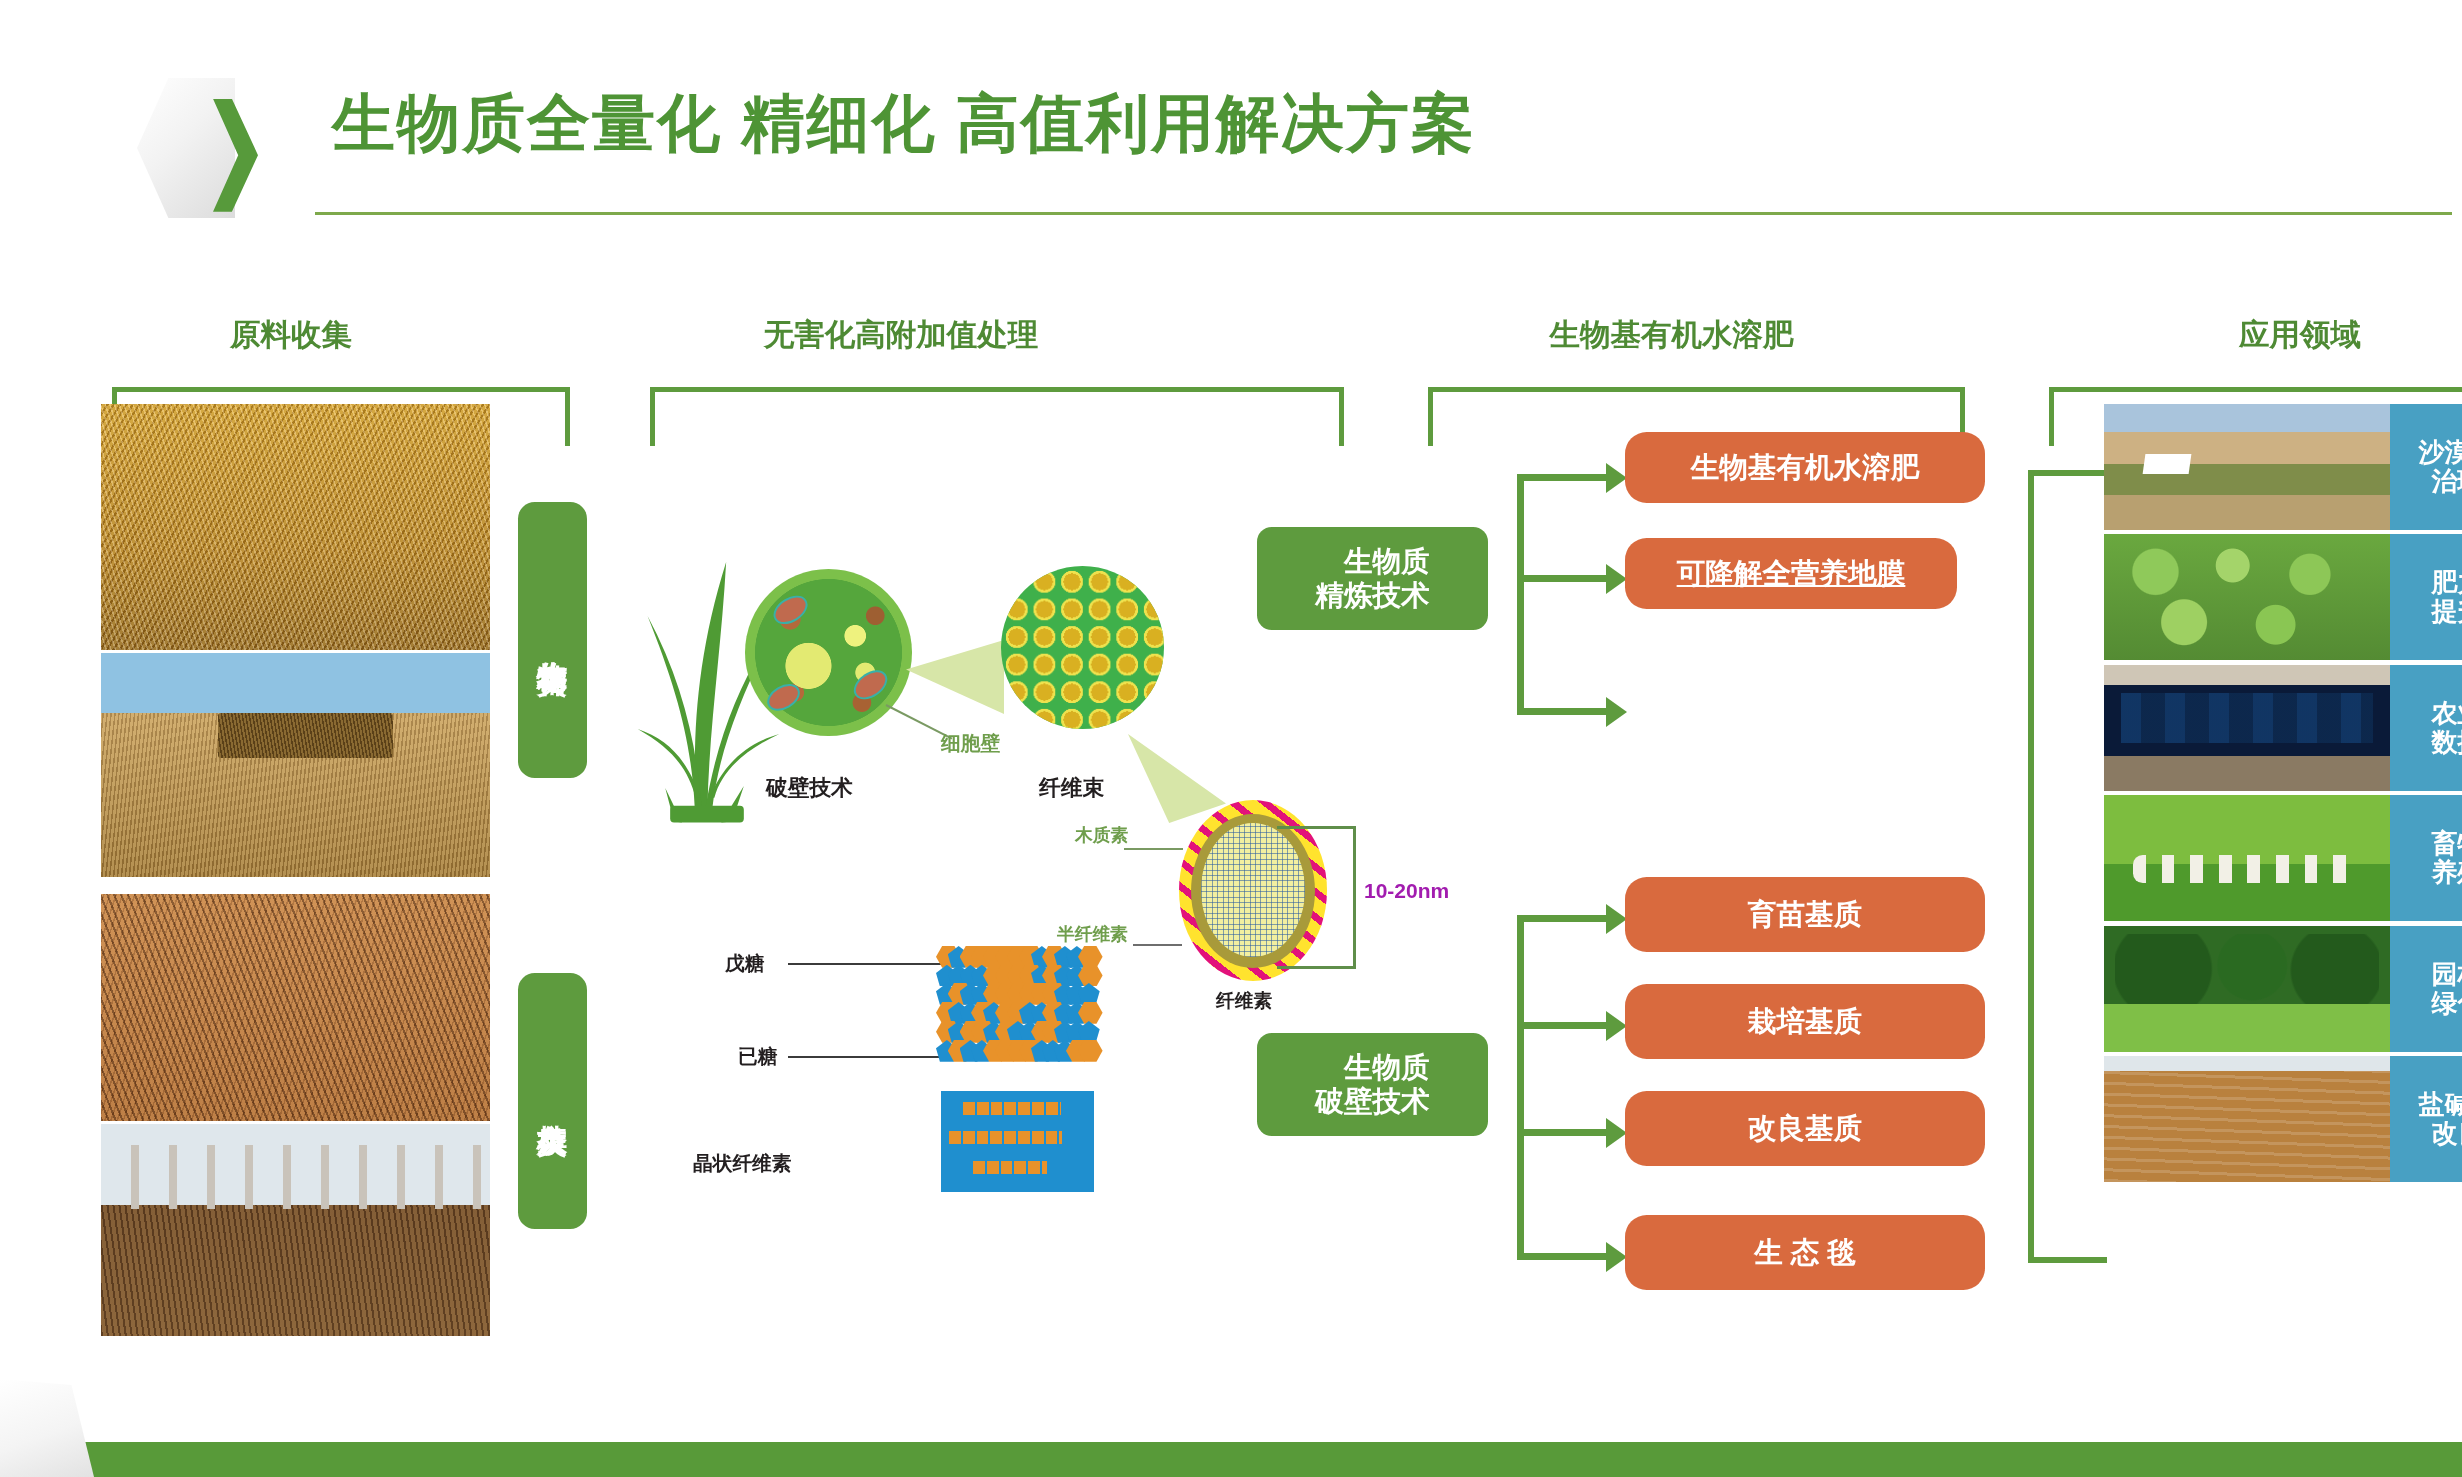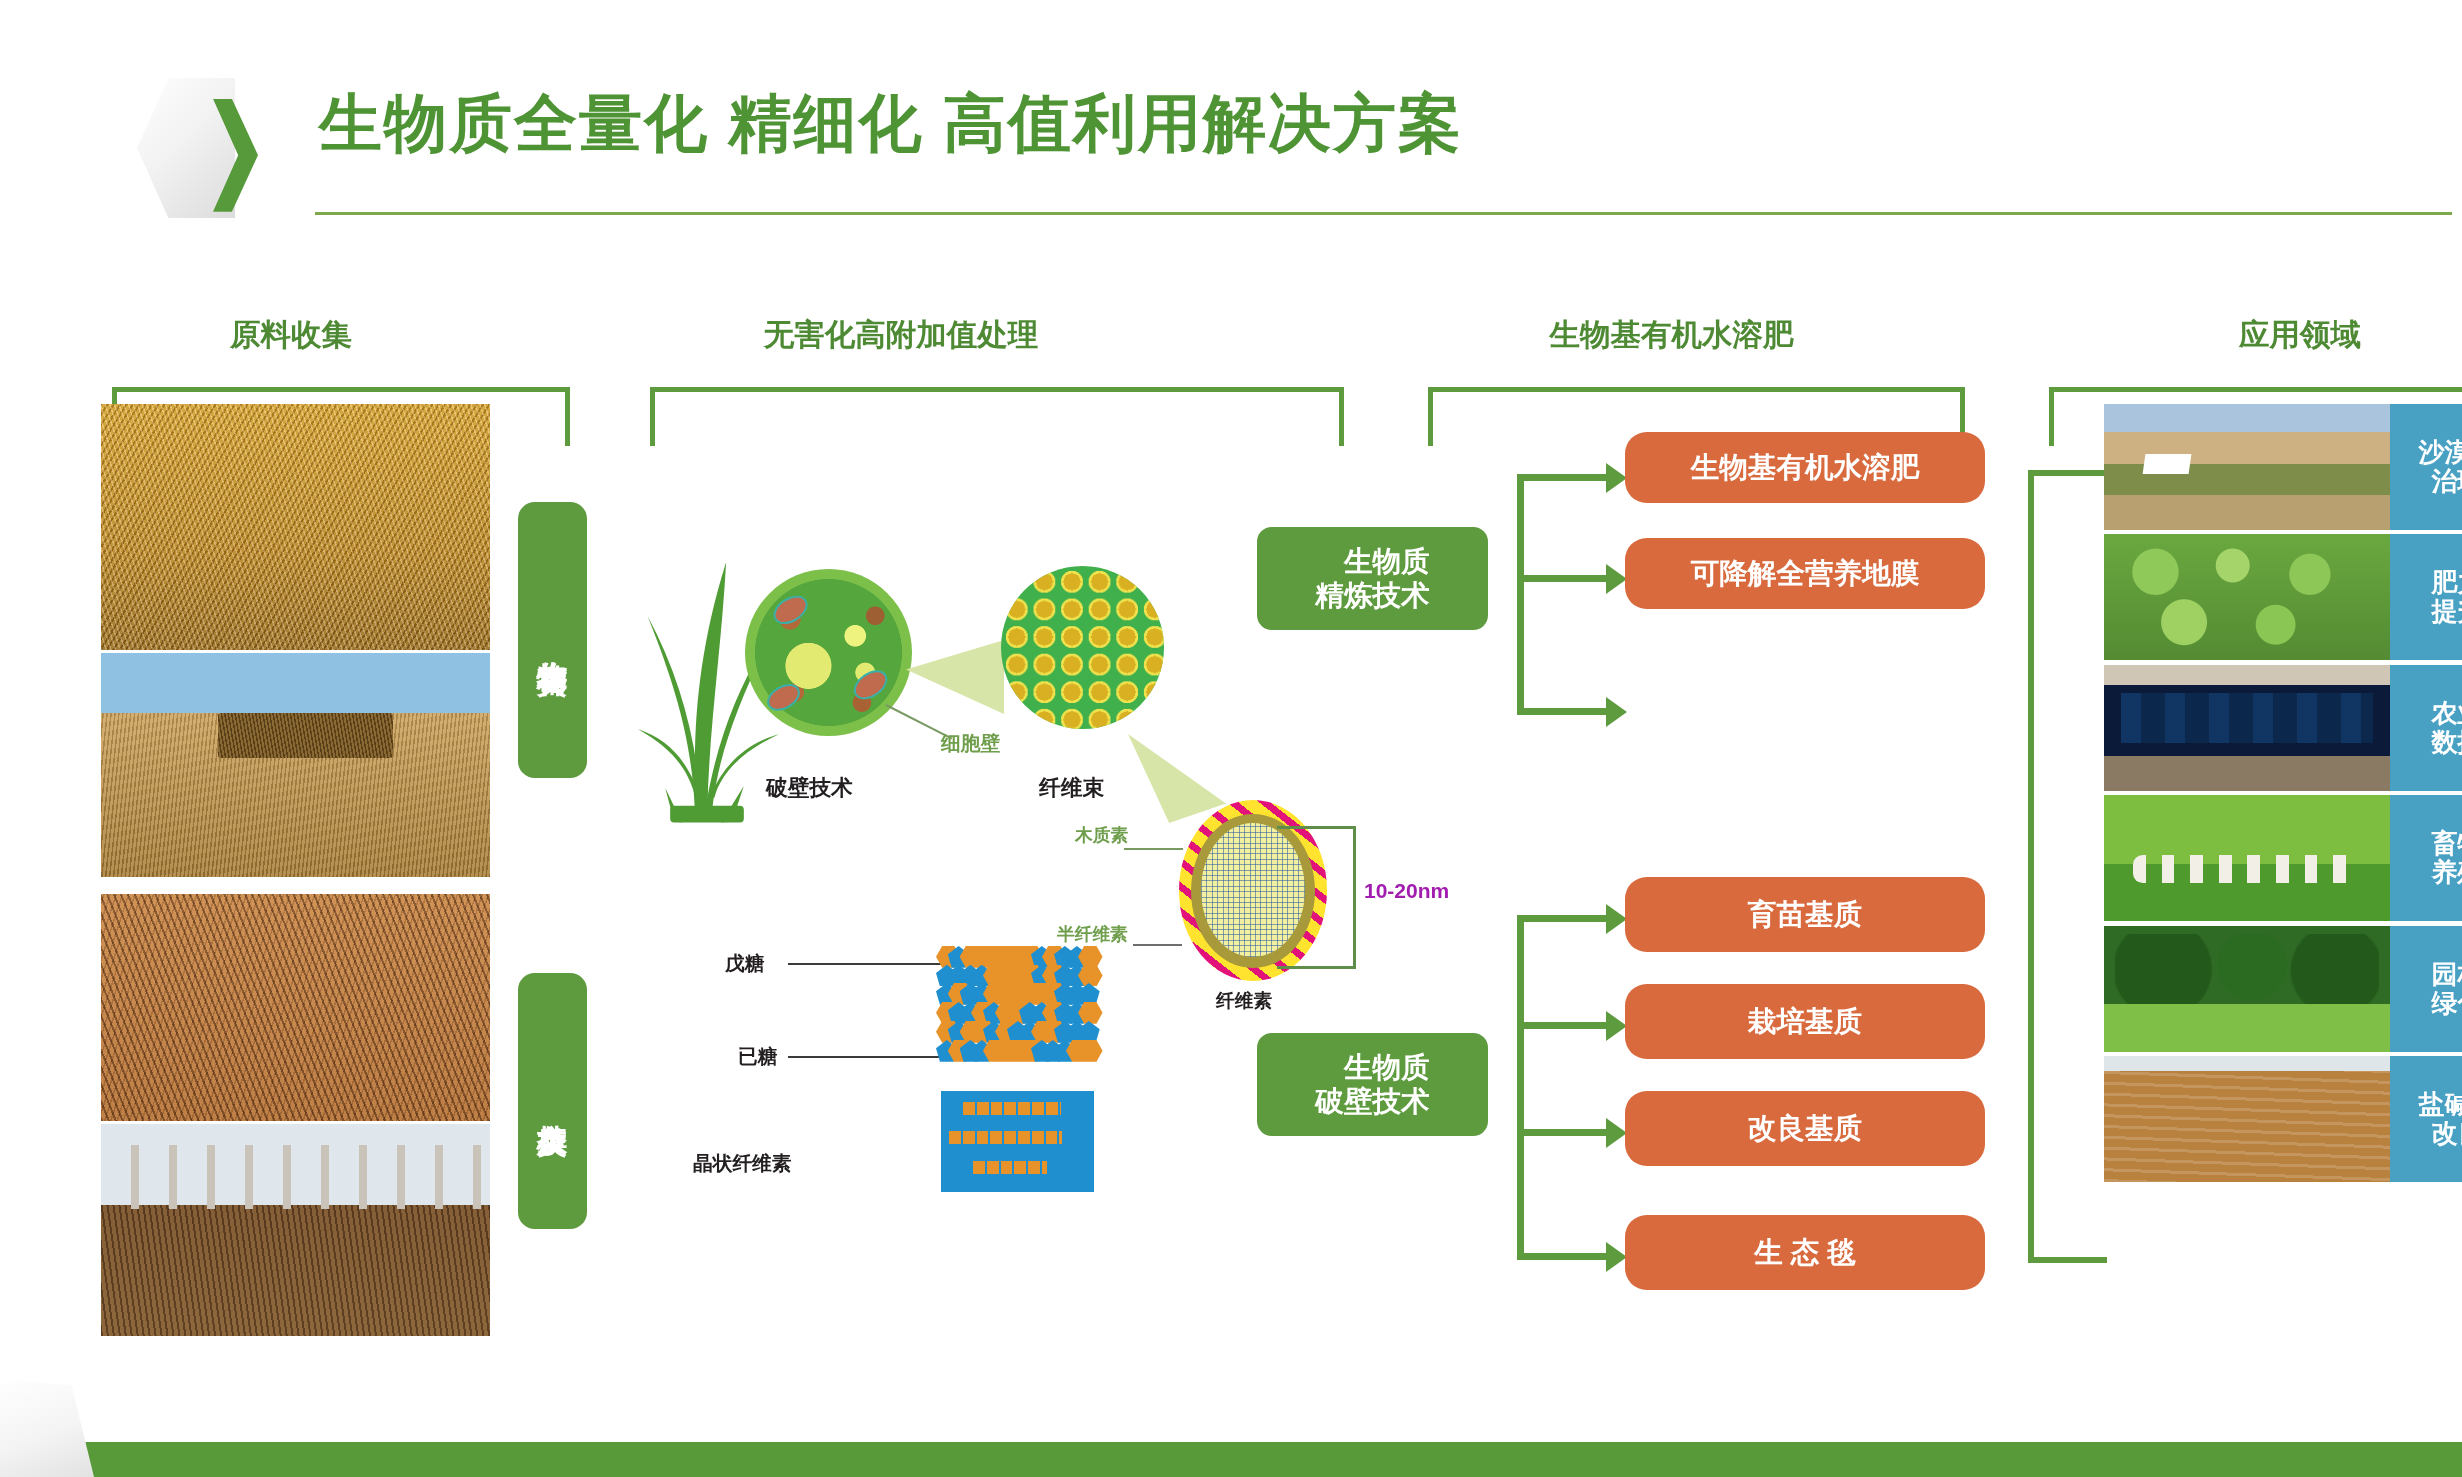--- a/index.html
+++ b/index.html
@@ -18,21 +18,21 @@
     background:linear-gradient(135deg,#ffffff 0%,#f2f2f2 45%,#dcdcdc 100%);
     clip-path:polygon(32% 0%,100% 0%,100% 100%,32% 100%,0% 50%);
     box-shadow:0 0 4.9px rgba(0,0,0,.10);
   }
   .hex-badge .chev{
     position:absolute;left:76px;top:20.7px;width:45px;height:113px;
     background:#579A3B;
     clip-path:polygon(0% 0%,42% 0%,100% 50%,42% 100%,0% 100%,56% 50%);
   }
   .main-title{
-    position:absolute;left:319px;top:92px;
+    position:absolute;left:332px;top:92px;
     font-size:63px;font-weight:bold;color:#4E9435;
     letter-spacing:2px;white-space:nowrap;line-height:1;
   }
   .title-rule{position:absolute;left:315px;top:212px;width:2137px;height:3.4px;background:#7EA94B;}
 
   
   .sec-head{position:absolute;font-size:30.5px;color:#4E8A34;font-weight:bold;text-align:center;white-space:nowrap;}
   .bracket{position:absolute;border:5.4px solid #5E9B3E;border-bottom:none;box-sizing:border-box;}
 
   
@@ -351,21 +351,21 @@
 
   <div class="conn-v" style="left:1517px;top:474px;height:241px;"></div>
   <div class="conn-h" style="left:1517px;top:474px;width:94px;"></div>
   <div class="arrow-head" style="left:1606px;top:463px;"></div>
   <div class="conn-h" style="left:1517px;top:575px;width:94px;"></div>
   <div class="arrow-head" style="left:1606px;top:564px;"></div>
   <div class="conn-h" style="left:1517px;top:708px;width:94px;"></div>
   <div class="arrow-head" style="left:1606px;top:697px;"></div>
 
   <div class="prod-box" style="left:1625px;top:432px;width:360px;height:71px;">生物基有机水溶肥</div>
-  <div class="prod-box" style="left:1625px;top:538px;width:360px;height:71px;">可降解全营养地膜</div>
+  <div class="prod-box" style="left:1625px;top:538px;width:332px;height:71px;text-decoration:underline;">可降解全营养地膜</div>
 
   <div class="tech-box" style="left:1257px;top:1033px;width:231px;height:103px;">
     <span><span>生物质</span><br>
           <span>破壁技术</span></span>
   </div>
   <div class="conn-v" style="left:1517px;top:915px;height:345px;"></div>
   <div class="conn-h" style="left:1517px;top:915px;width:94px;"></div>
   <div class="arrow-head" style="left:1606px;top:904px;"></div>
   <div class="conn-h" style="left:1517px;top:1022px;width:94px;"></div>
   <div class="arrow-head" style="left:1606px;top:1011px;"></div>

